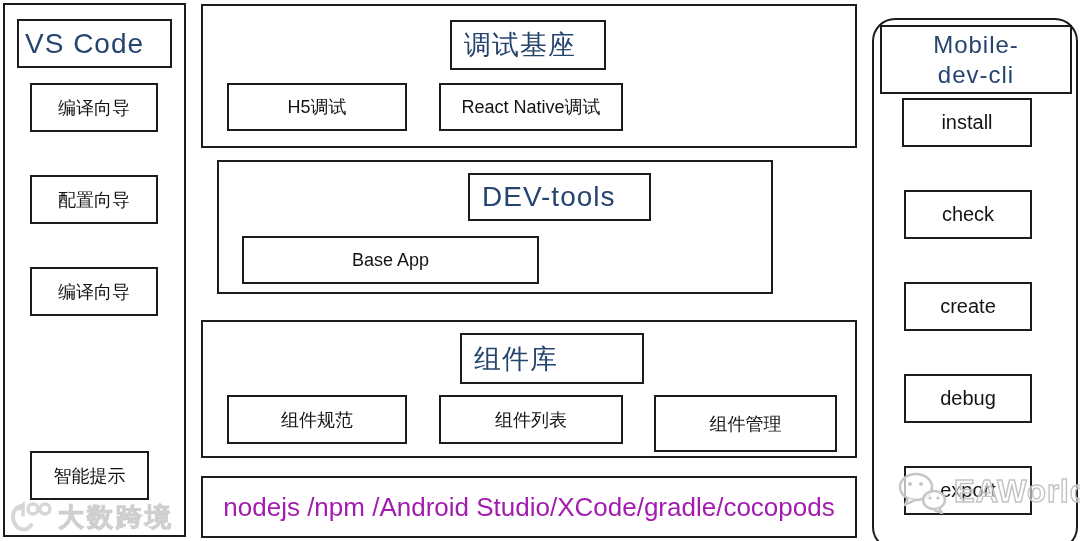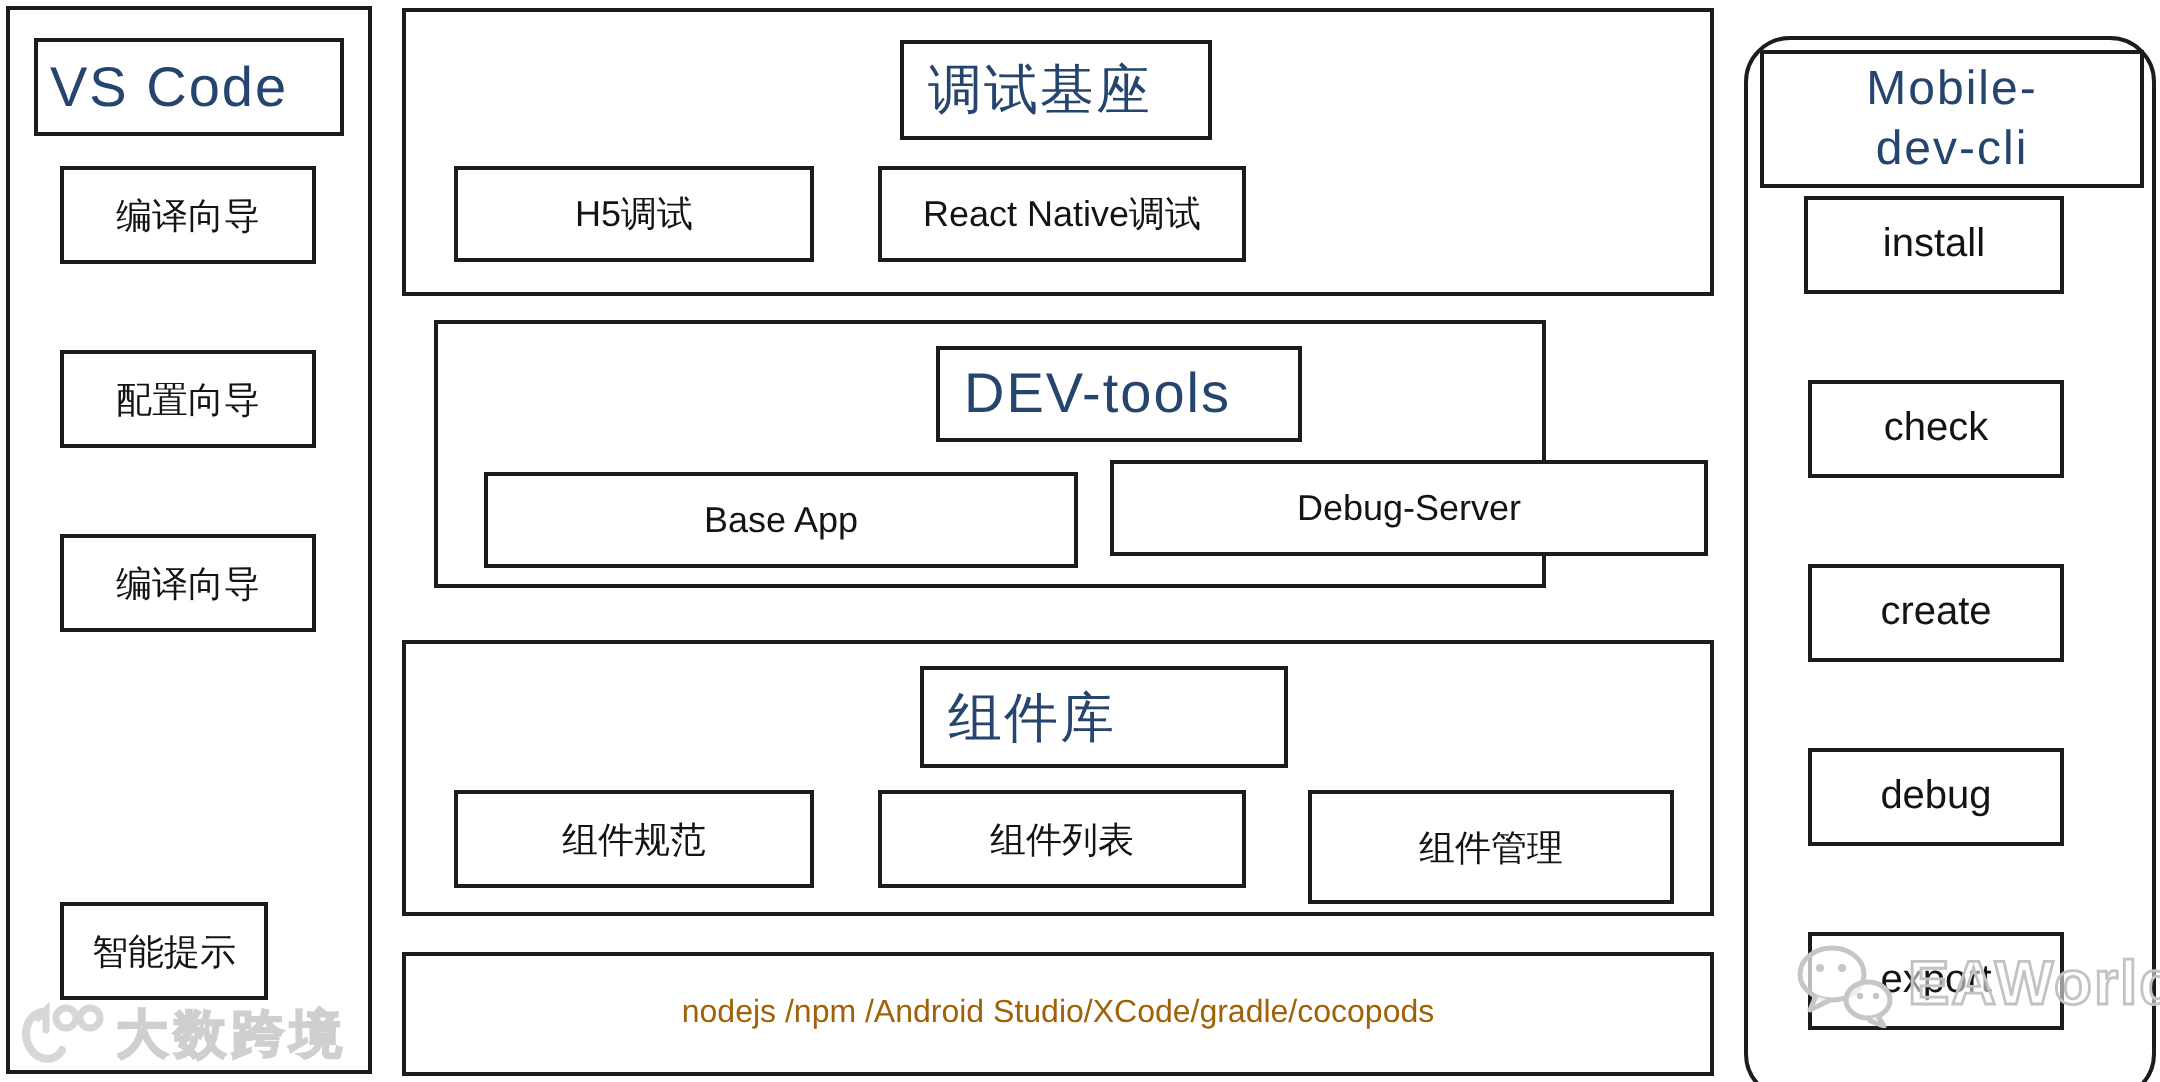--- a/index.html
+++ b/index.html
@@ -15,21 +15,21 @@
   }
   .title-box{
     position:absolute;border:2px solid #1c1c1c;background:#fff;box-sizing:border-box;
     display:flex;align-items:center;justify-content:flex-start;padding-left:12px;
     color:#25456f;font-size:27px;letter-spacing:1px;
   }
   .title-box.centered{justify-content:center;padding-left:0;text-align:center;line-height:1.25;}
   .cli-box{font-size:20px;}
   .footer-bar{
     position:absolute;border:2px solid #1c1c1c;background:#fff;box-sizing:border-box;
-    display:flex;align-items:center;justify-content:center;font-size:16px;color:#a16207;
+    display:flex;align-items:center;justify-content:center;font-size:26px;color:#a21caf;
   }
   
   .wm{position:absolute;z-index:10;display:flex;align-items:center;gap:6px;pointer-events:none;}
   .wm-left-text{
     font-size:26px;font-weight:bold;letter-spacing:3px;color:#e4e4e4;
     -webkit-text-stroke:1px #cfcfcf;-webkit-text-fill-color:#f6f6f6;
   }
   .wm-right-text{
     font-size:31px;font-weight:bold;letter-spacing:1px;color:#d9d9d9;
     -webkit-text-stroke:1.4px #c3c3c3;-webkit-text-fill-color:rgba(255,255,255,0.55);
@@ -39,33 +39,32 @@
 <body>
 
 <div class="stage">
 
   <div class="panel" style="left:3px;top:3px;width:183px;height:534px;">
     <div class="title-box" style="left:12px;top:14px;width:155px;height:49px;font-size:28px;padding-left:6px;">VS Code</div>
 
     <div class="box" style="left:25px;top:78px;width:128px;height:49px;">编译向导</div>
     <div class="box" style="left:25px;top:170px;width:128px;height:49px;">配置向导</div>
     <div class="box" style="left:25px;top:262px;width:128px;height:49px;">编译向导</div>
-    <div class="box" style="left:25px;top:446px;width:104px;height:49px;">智能提示</div>
+    <div class="box" style="left:25px;top:446px;width:119px;height:49px;">智能提示</div>
   </div>
 
   <div class="panel" style="left:201px;top:4px;width:656px;height:144px;">
     <div class="title-box" style="left:247px;top:14px;width:156px;height:50px;">调试基座</div>
     <div class="box" style="left:24px;top:77px;width:180px;height:48px;">H5调试</div>
     <div class="box" style="left:236px;top:77px;width:184px;height:48px;">React Native调试</div>
   </div>
 
   <div class="panel" style="left:201px;top:160px;width:556px;height:134px;margin-left:16px;">
     <div class="title-box" style="left:249px;top:11px;width:183px;height:48px;font-size:28px;">DEV-tools</div>
     <div class="box" style="left:23px;top:74px;width:297px;height:48px;">Base App</div>
-    <div class="box" style="left:336px;top:68px;width:299px;height:48px;">Debug-Server</div>
   </div>
 
   <div class="panel" style="left:201px;top:320px;width:656px;height:138px;">
     <div class="title-box" style="left:257px;top:11px;width:184px;height:51px;">组件库</div>
     <div class="box" style="left:24px;top:73px;width:180px;height:49px;">组件规范</div>
     <div class="box" style="left:236px;top:73px;width:184px;height:49px;">组件列表</div>
     <div class="box" style="left:451px;top:73px;width:183px;height:57px;">组件管理</div>
   </div>
 
   <div class="footer-bar" style="left:201px;top:476px;width:656px;height:62px;">nodejs /npm /Android Studio/XCode/gradle/cocopods</div>

